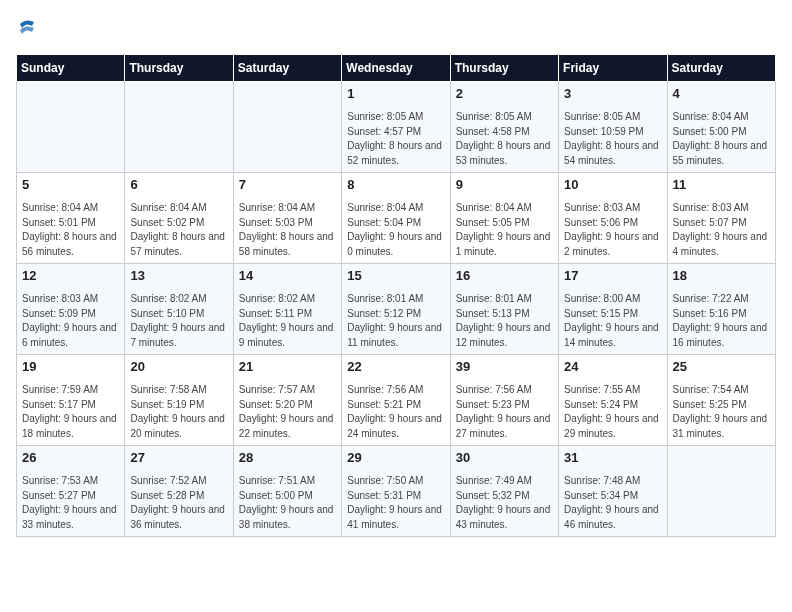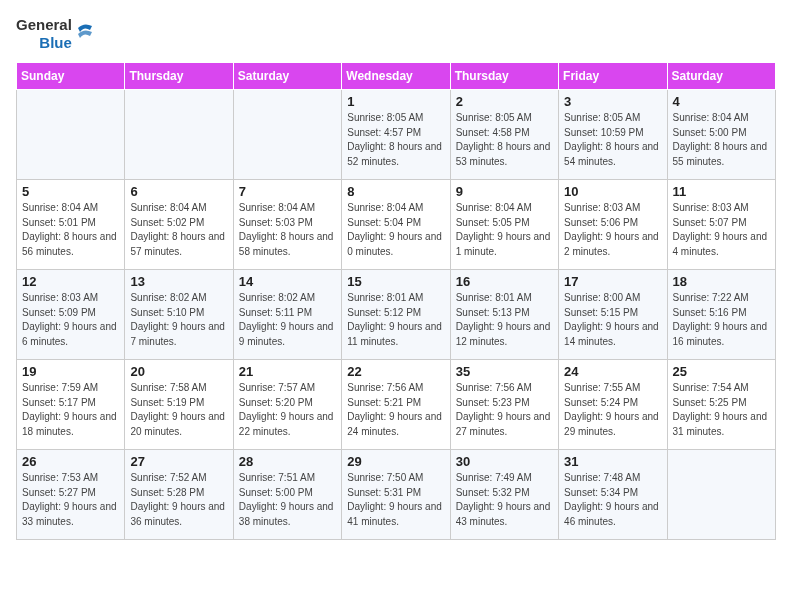--- a/index.html
+++ b/index.html
@@ -32,21 +32,21 @@
     .location-title {
       font-size: 15px;
       color: #555;
     }
     table {
       width: 100%;
       border-collapse: collapse;
       table-layout: fixed;
     }
     thead tr th {
-      background: #d946ef;
+      background: #0f172a;
       color: #fff;
       font-size: 12px;
       font-weight: bold;
       padding: 6px 4px;
       text-align: left;
       border: 1px solid #fff;
     }
     tbody tr td {
       vertical-align: top;
       border: 1px solid #ccc;
@@ -62,32 +62,29 @@
     .day-number {
       font-size: 13px;
       font-weight: bold;
       margin-bottom: 2px;
       color: #222;
     }
     .day-detail {
       font-size: 10px;
       color: #444;
       line-height: 1.45;
+      margin-top: 9px;
     }
   </style>
 </head>
 <body>
 
 <div class="header-area">
   <div class="logo">
   <div style="display:flex;align-items:center;gap:2px;">
-    <div style="display:flex;flex-direction:column;align-items:flex-end;">
-      <span style="font-size:15px;font-weight:bold;color:#333;line-height:1.2;">General</span>
-      <span style="font-size:15px;font-weight:bold;color:#1a6eb5;line-height:1.2;">Blue</span>
-    </div>
     <svg width="22" height="28" viewBox="0 0 22 28">
       <path d="M4 8 Q10 2 18 6 L16 10 Q10 6 6 12 Z" fill="#1a6eb5"></path>
       <path d="M4 14 Q10 8 18 12 L16 16 Q10 12 6 18 Z" fill="#1a6eb5" opacity="0.7"></path>
     </svg>
   </div>
 </div>
   <div class="title-area">
     <div class="month-title"></div>
     <div class="location-title"></div>
   </div>
@@ -264,21 +261,21 @@
 and 22 minutes.</div>
         </td>
         <td>
           <div class="day-number">22</div>
           <div class="day-detail">Sunrise: 7:56 AM
 Sunset: 5:21 PM
 Daylight: 9 hours
 and 24 minutes.</div>
         </td>
         <td>
-          <div class="day-number">35</div>
+          <div class="day-number">39</div>
           <div class="day-detail">Sunrise: 7:56 AM
 Sunset: 5:23 PM
 Daylight: 9 hours
 and 27 minutes.</div>
         </td>
         <td>
           <div class="day-number">24</div>
           <div class="day-detail">Sunrise: 7:55 AM
 Sunset: 5:24 PM
 Daylight: 9 hours

